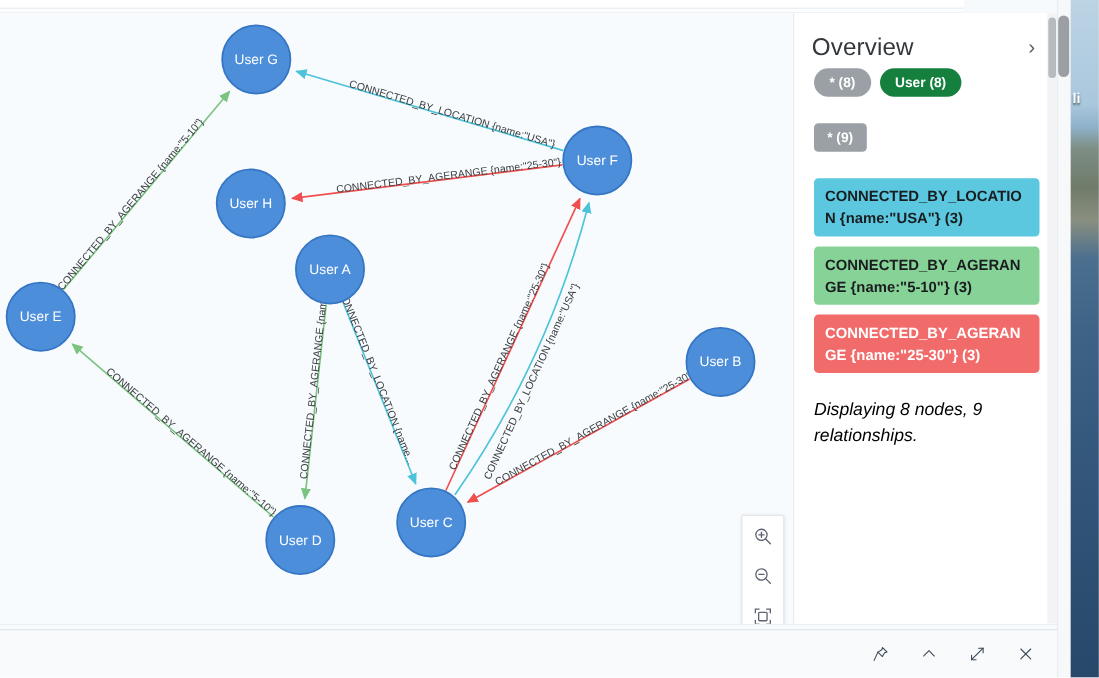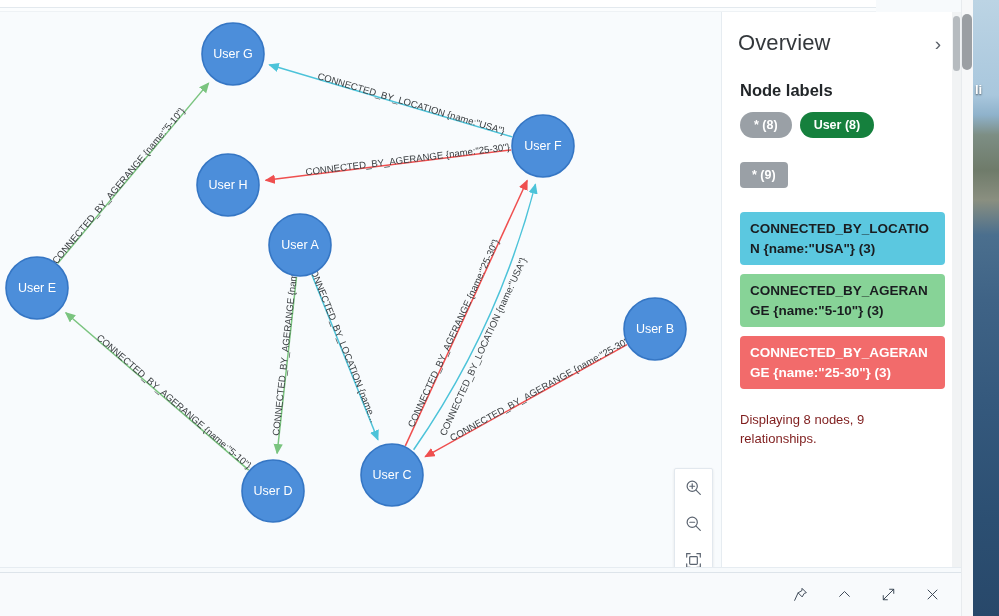--- a/index.html
+++ b/index.html
@@ -89,21 +89,21 @@
 
   
   .sidebar {
     position: absolute; left: 721px; top: 0; width: 240px; height: 555px;
     background: #ffffff; border-left: 1px solid #e6ecf1;
     box-sizing: border-box; padding: 18px 16px 0 16px;
     overflow: hidden;
   }
   .sidebar-head {
     display: flex; align-items: center; justify-content: space-between;
-    margin-bottom: 25px;
+    margin-bottom: 6px;
   }
   .sidebar-title { font-size: 22px; color: #34383c; font-weight: 400; letter-spacing: .1px; }
   .chevron-right { color: #5a6068; font-size: 19px; line-height: 1; cursor: pointer; padding: 0 4px; }
 
   .section-title {
     font-size: 16.5px; font-weight: 700; color: #222629;
     margin: 0 0 12px 2px;
   }
   .badge-row { display: flex; flex-wrap: wrap; gap: 8px; margin-bottom: 24px; padding-left: 2px; }
   .badge {
@@ -118,22 +118,22 @@
   .rel-chip {
     border-radius: 4px; padding: 7px 10px;
     font-size: 13.5px; font-weight: 700; line-height: 1.45;
     cursor: pointer; word-break: break-word;
   }
   .rel-chip.cyan  { background: #5bc8e0; color: #1a1d20; }
   .rel-chip.green { background: #87d397; color: #1a1d20; }
   .rel-chip.red   { background: #f26b6b; color: #ffffff; }
 
   .displaying {
-    font-size: 13px; color: #7f1d1d; line-height: 1.45;
-    padding-left: 2px; max-width: 190px;
+    font-size: 16px; color: #000000; line-height: 1.45;
+    padding-left: 2px; max-width: 190px; font-style: italic;
   }
 
   
   .sb-track {
     position: absolute; right: 0; top: 0; width: 9px; height: 555px;
     background: #f1f3f4;
   }
   .sb-thumb {
     position: absolute; right: 1px; top: 4px; width: 7px; height: 55px;
     background: #b6bbbf; border-radius: 4px; cursor: pointer;
@@ -276,21 +276,20 @@
         </div>
       </div>
 
       <div class="sidebar">
 
         <div class="sidebar-head">
           <span class="sidebar-title">Overview</span>
           <span class="chevron-right">›</span>
         </div>
 
-        <div class="section-title">Node labels</div>
         <div class="badge-row">
           <span class="badge grey">* (8)</span>
           <span class="badge blue">User (8)</span>
         </div>
 
         <div class="badge-row">
           <span class="badge grey square">* (9)</span>
         </div>
 
         <div class="rel-list">

